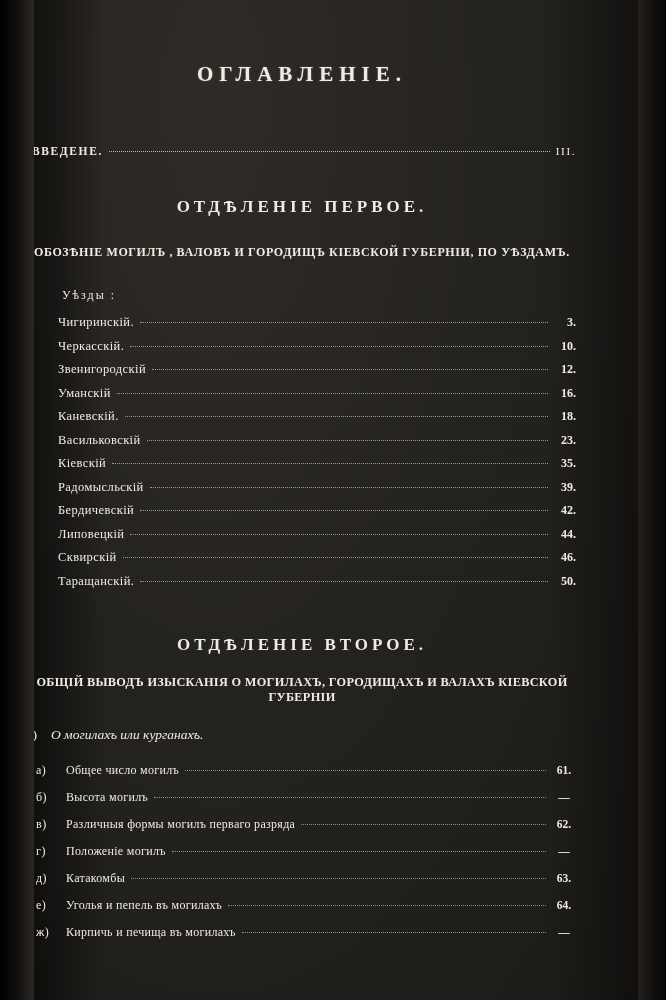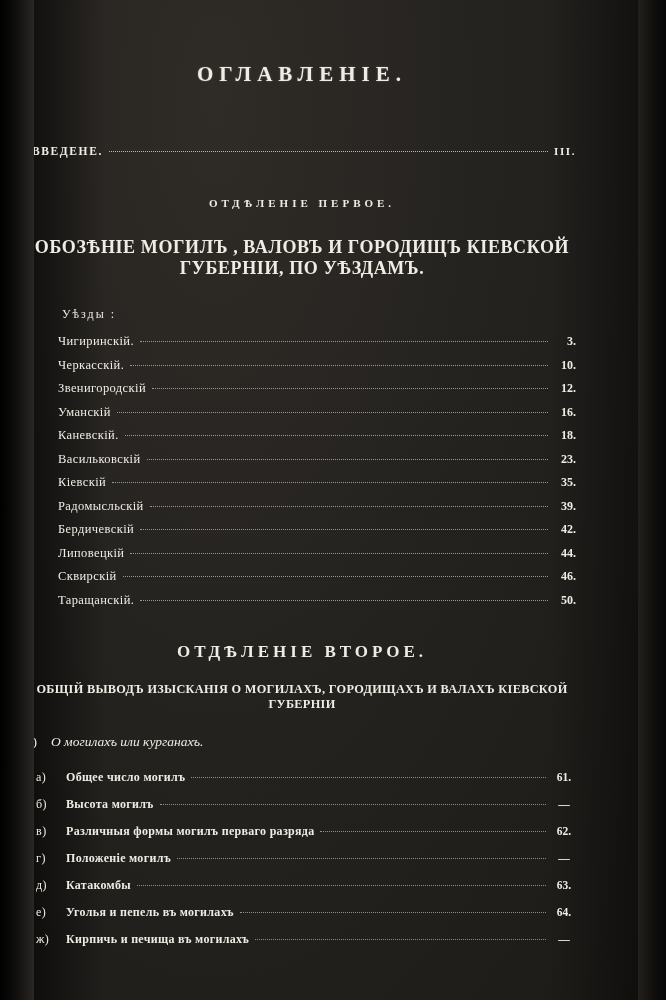--- a/index.html
+++ b/index.html
@@ -86,32 +86,32 @@
     padding-left: 4px;
   }
   .intro-row .lbl { white-space: nowrap; }
   .dots {
     flex: 1;
     margin: 0 6px;
     border-bottom: 1px dotted #d8d3c6;
     transform: translateY(-3px);
     opacity: .85;
   }
-  .pg { font-size: 11px; font-weight: bold; white-space: nowrap; }
+  .pg { font-size: 11px; font-weight: normal; white-space: nowrap; }
 
   .section-head {
     text-align: center;
-    font-size: 11px;
+    font-size: 17px;
     font-weight: bold;
     letter-spacing: 4px;
     margin-top: 40px;
   }
   .section-sub {
     text-align: center;
-    font-size: 18px;
+    font-size: 12px;
     font-weight: bold;
     letter-spacing: 0.6px;
     margin-top: 28px;
   }
   .uezdy-label {
     margin-top: 28px;
     padding-left: 34px;
     font-size: 12px;
     letter-spacing: 2px;
   }
@@ -128,21 +128,21 @@
     border-bottom: 1px dotted #cfcabd;
     opacity: .7;
   }
   .toc-item .pg { font-weight: bold; font-size: 12px; min-width: 22px; text-align: right; }
 
   .section-head2 {
     text-align: center;
     font-size: 17px;
     font-weight: bold;
     letter-spacing: 4px;
-    margin-top: 34px;
+    margin-top: 46px;
   }
   .section-sub2 {
     text-align: center;
     font-size: 12.3px;
     font-weight: bold;
     letter-spacing: 0.3px;
     margin-top: 20px;
   }
   .subsec {
     margin-top: 22px;
@@ -157,21 +157,21 @@
     align-items: baseline;
     font-size: 12px;
     padding-left: 8px;
     margin-bottom: 12px;
   }
   .toc-item2 .key {
     width: 30px;
     flex: none;
     letter-spacing: .5px;
   }
-  .toc-item2 .lbl { white-space: nowrap; letter-spacing: .3px; font-weight: bold; }
+  .toc-item2 .lbl { white-space: nowrap; letter-spacing: .3px; }
   .toc-item2 .dots { border-bottom: 1px dotted #cfcabd; opacity: .65; }
   .toc-item2 .pg { font-weight: bold; font-size: 11.5px; min-width: 24px; text-align: center; }
   .dash { letter-spacing: 0; }
 </style>
 </head>
 <body>
 
 <div id="page">
 
   <div class="ghost-page" id="ghost">

